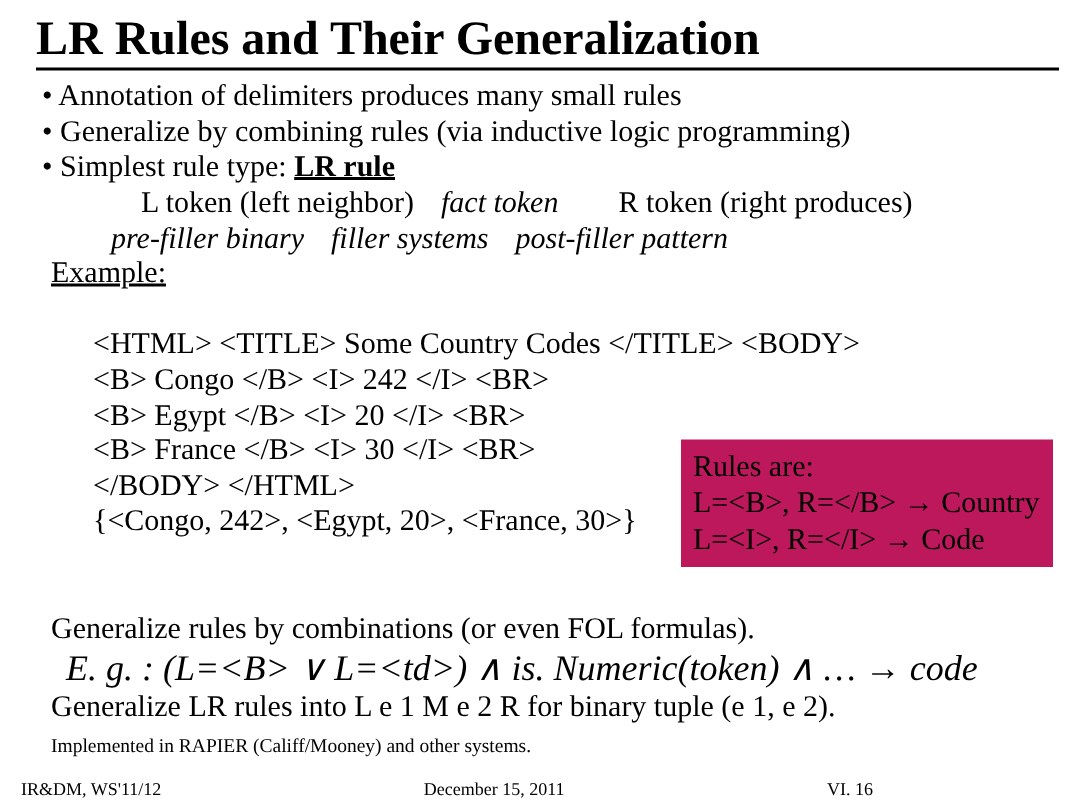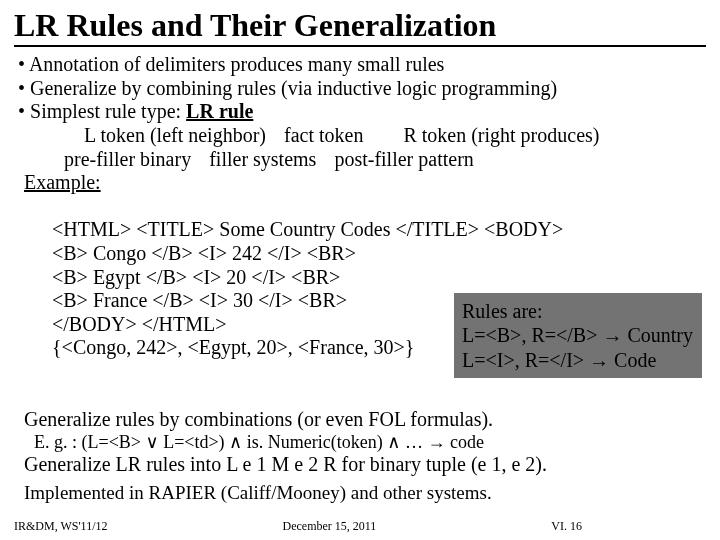--- a/index.html
+++ b/index.html
@@ -10,21 +10,21 @@
     background: #fff;
     font-family: "Times New Roman", Times, serif;
     color: #000;
     overflow: hidden;
   }
   .slide {
     position: relative;
     width: 720px;
     height: 540px;
     box-sizing: border-box;
-    padding: 8px 14px 0 14px;
+    padding: 8px 14px 0 24px;
   }
   .title {
     font-size: 32px;
     line-height: 1.1;
     margin: 0 0 2px 0;
   }
   .title-rule {
     border: none;
     border-top: 2px solid #000;
     margin: 2px 0 6px 0;
@@ -33,38 +33,38 @@
   .body {
     font-size: 20px;
     line-height: 1.18;
   }
   .bulleted { margin-left: 4px; }
   .bulleted .row { white-space: normal; }
   .indent1 { margin-left: 70px; }
   .indent0p5 { margin-left: 50px; }
   .u { text-decoration: underline; }
   .b { font-weight: bold; }
-  .i { }
+  .i { font-style: italic; }
   .code {
     margin-left: 38px;
     white-space: pre;
   }
   .rulesbox {
     position: absolute;
     right: 18px;
     top: 293px;
     width: 232px;
-    background: #737373;
+    background: #be185d;
     padding: 6px 8px;
     font-size: 20px;
     line-height: 1.22;
   }
   .lower { margin-top: 2px; }
-  .eg { margin-left: 20px; font-size: 18px; }
-  .impl { margin-top: 6px; margin-left: 10px; font-size: 19px; }
+  .eg { margin-left: 20px; font-size: 24px; font-style: italic; }
+  .impl { margin-top: 6px; margin-left: 10px; font-size: 13px; }
   .footer {
     position: absolute;
     left: 0;
     bottom: 6px;
     width: 596px;
     font-size: 12px;
     color: #000;
     padding: 0 14px;
     box-sizing: border-box;
     display: flex;

